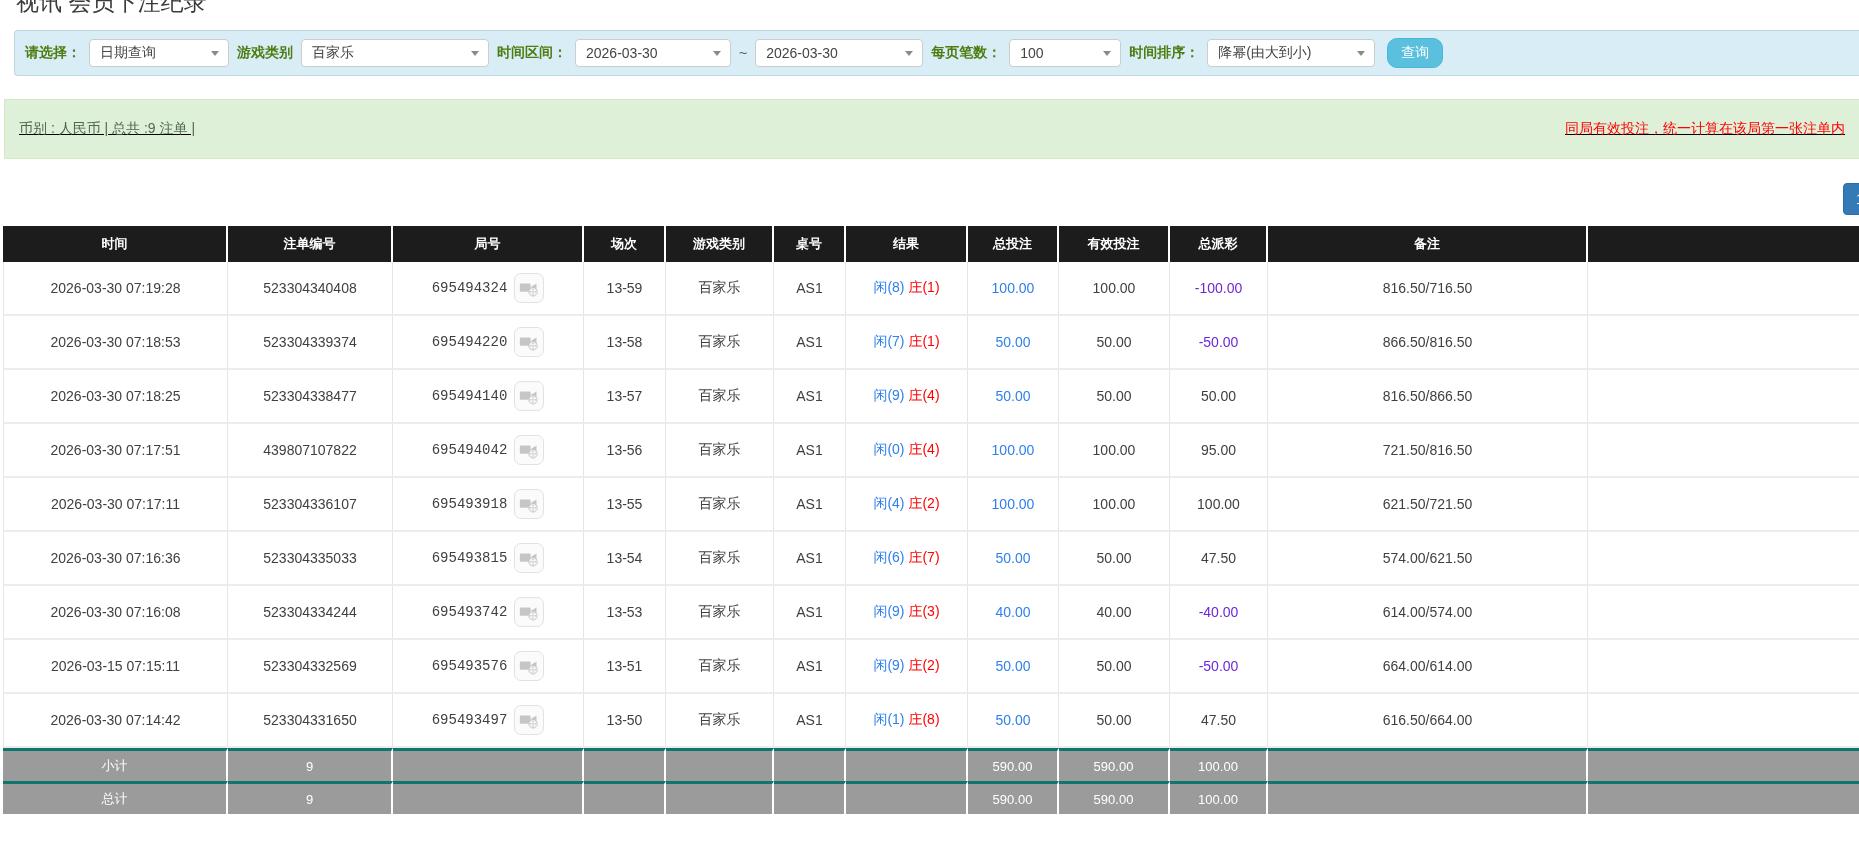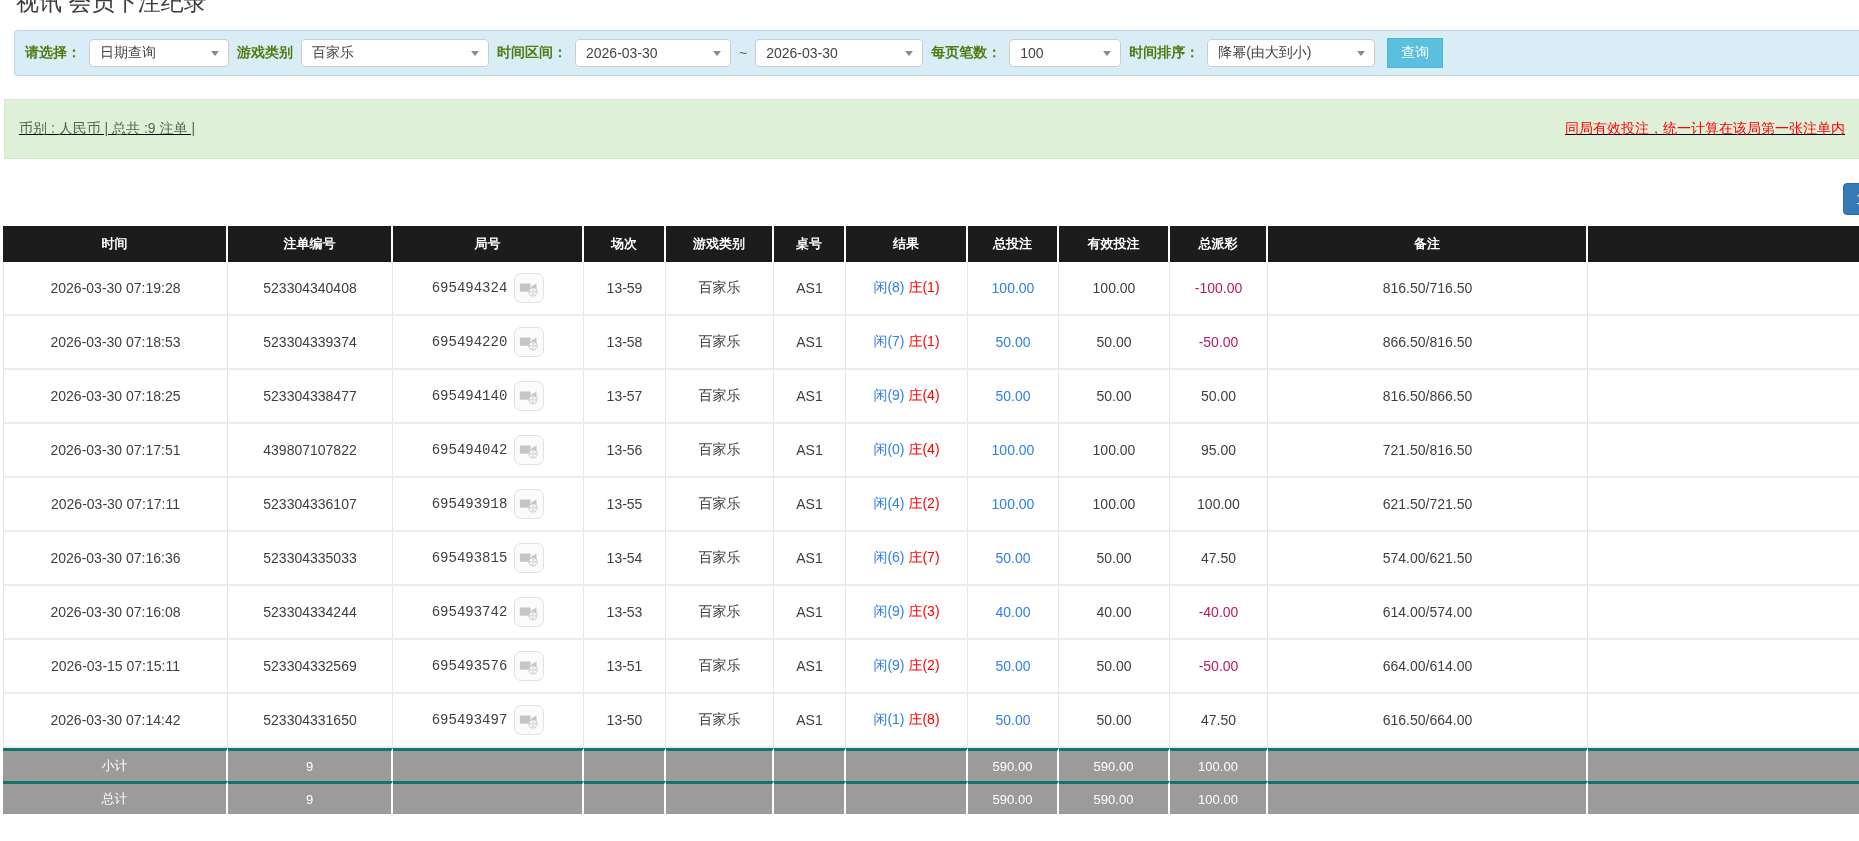--- a/index.html
+++ b/index.html
@@ -18,21 +18,21 @@
   .select-box { background:#fff; border:1px solid #ccc; border-radius:4px; height:28px;
     display:flex; align-items:center; justify-content:space-between; padding:0 9px 0 10px;
     font-size:14px; color:#444; cursor:default;gap:36px; }
   .select-box .val { white-space:nowrap; overflow:hidden; }
   .caret { width:0; height:0; border-left:4px solid transparent; border-right:4px solid transparent;
     border-top:5px solid #8a8a8a; margin-left:8px; flex:none; }
   .w-query{width:140px;} .w-game{width:188px;} .w-date1{width:156px;} .w-date2{width:168px;}
   .w-size{width:112px;} .w-sort{width:168px;}
   .tilde { color:#555; font-size:14px; }
   .btn-search { background:#5bc0de; border:1px solid #46b8da; color:#fff; font-size:14px;
-    height:30px; padding:0 13px; border-radius:0; margin-left:4px; cursor:pointer; }
+    height:30px; padding:0 13px; border-radius:10px; margin-left:4px; cursor:pointer; }
 
   
   .summary-bar { margin:23px 0 0 4px; width:calc(100% - 4px); height:60px;
     background:#dff0d8; border:1px solid #d6e9c6; border-right:none;
     display:flex; align-items:center; justify-content:space-between; padding:0 14px; font-size:14px;text-decoration:underline; }
   .summary-left { color:#4d6752; }
   .summary-right { color:#f00; }
 
   .spacer { height:67px; }
 
@@ -48,21 +48,21 @@
   tbody td { background:#fff; height:54px; border-bottom:2px solid #ececec;
     border-right:1px solid #e6e6e6; text-align:center; font-size:14px; color:#404040; }
   tbody tr td:first-child { border-left:1px solid #e6e6e6; }
   tbody tr td:last-child { border-right:none; }
   tfoot td { background:#9b9b9b; color:#fff; height:33px; text-align:center; font-size:13px;
     border-right:2px solid #fff; border-top:3px solid #0f766e; }
   tfoot tr td:last-child { border-right:none; }
 
   .blue { color:#2f80ed; }
   .red { color:#f00; }
-  .neg { color:#be185d; }
+  .neg { color:#6d28d9; }
   .round-cell { display:flex; align-items:center; justify-content:center; gap:7px;font-family:Liberation Mono, monospace; }
   .icon-btn { width:30px; height:30px; background:#fbfbfb; border:1px solid #e2e2e2;
     border-radius:7px; display:inline-flex; align-items:center; justify-content:center; cursor:pointer; }
   .bet-link { cursor:pointer; }
 </style>
 </head>
 <body>
 
 <div class="page">
 

